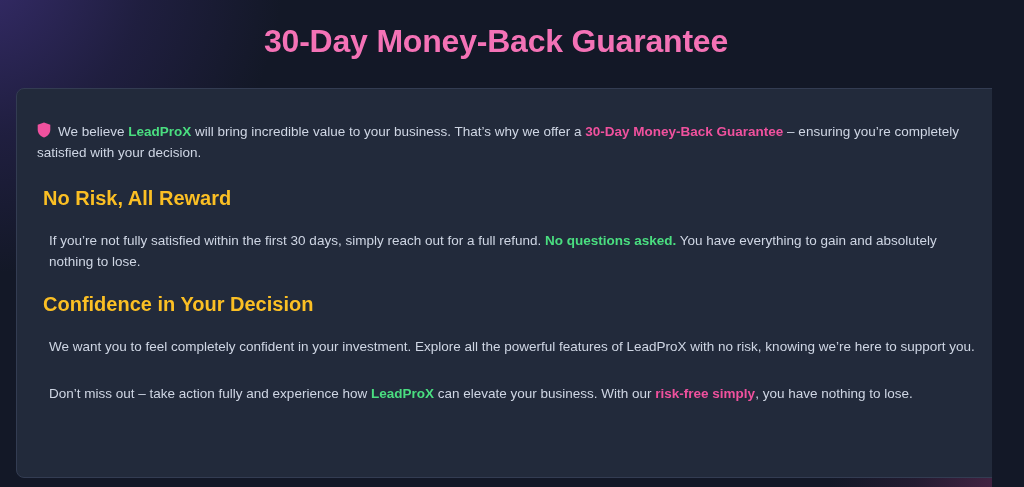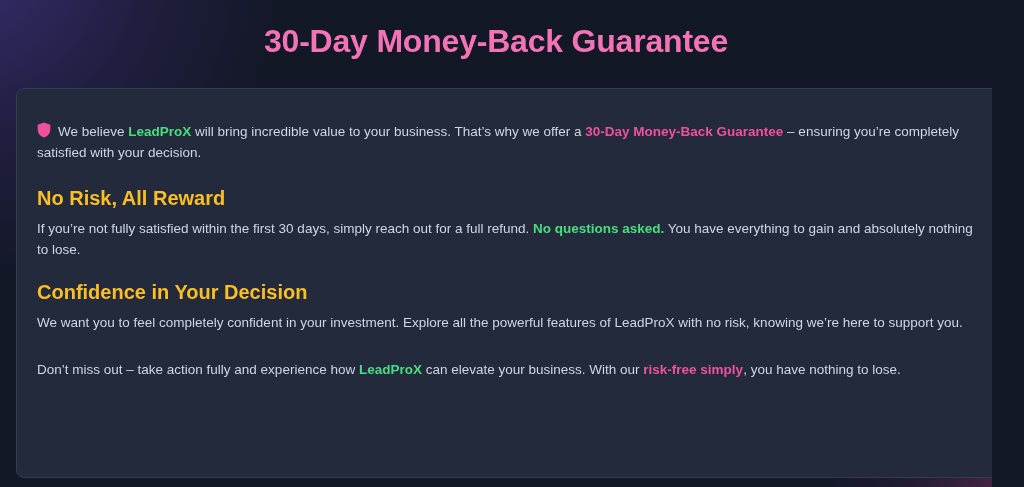--- a/index.html
+++ b/index.html
@@ -63,32 +63,32 @@
     display: inline-block;
     vertical-align: -2px;
     width: 14px;
     height: 16px;
     margin-right: 7px;
   }
   .shield-icon svg { display: block; }
 
   
   .section-heading {
-    margin: 0;
+    margin: 6px;
     padding: 0;
     font-size: 20px;
     line-height: 26px;
     font-weight: bold;
     color: #fbbf24;
   }
   .section-block { margin-top: 19px; }
   .section-block.first { margin-top: 22px; }
 
   .section-body {
-    margin: 0;
+    margin: 12px;
     padding-top: 7px;
     font-size: 13.5px;
     line-height: 21px;
     color: #cfd6e4;
   }
 
   
   .em-brand {
     color: #4ade80;
     font-weight: bold;

